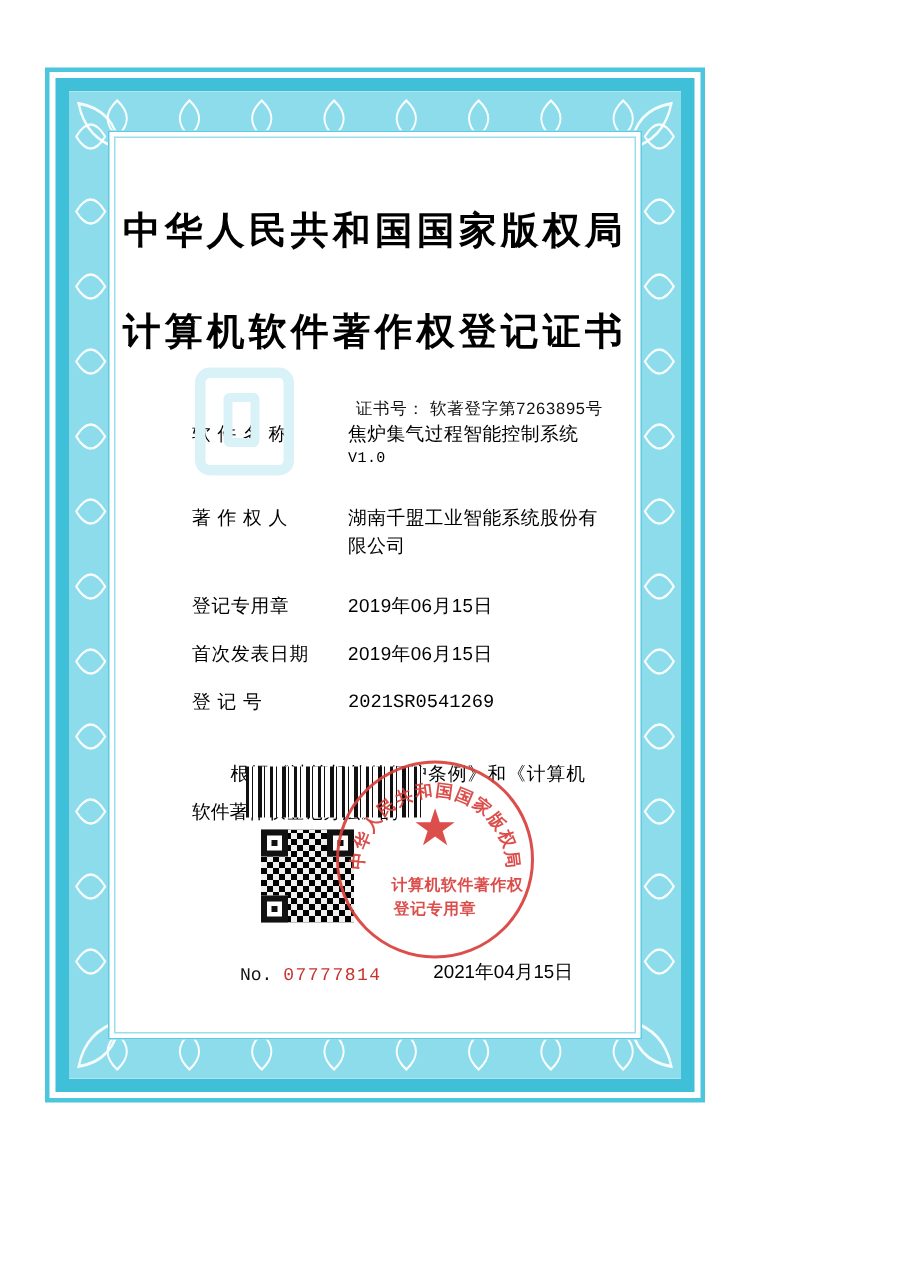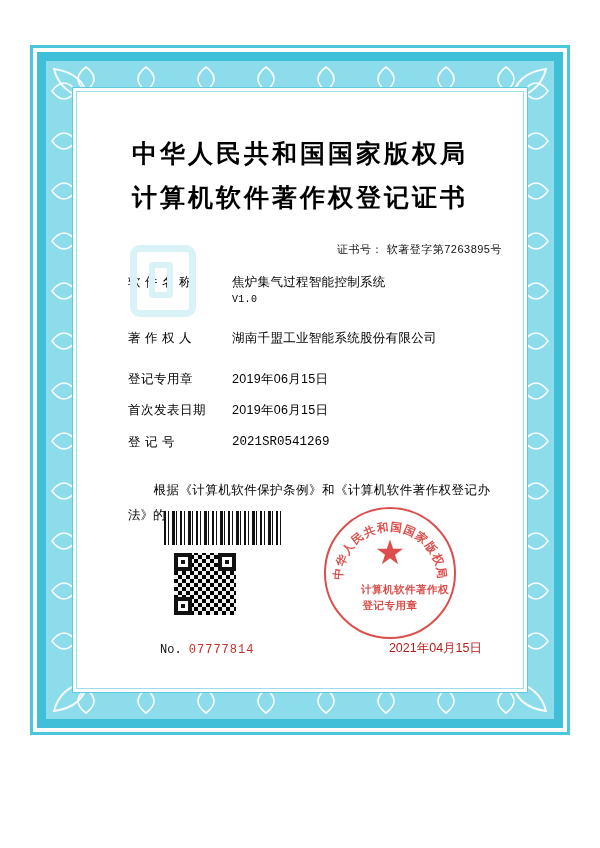--- a/index.html
+++ b/index.html
@@ -12,21 +12,21 @@
     height: 848px;
     font-family: "Liberation Sans", sans-serif;
     position: relative;
     overflow: hidden;
   }
 
   .certificate {
     position: absolute;
     left: 30px;
     top: 45px;
-    width: 540px;
+    width: 440px;
     height: 690px;
     background: #ffffff;
     box-sizing: border-box;
   }
 
   
   .border-outer {
     position: absolute;
     left: 0; top: 0; right: 0; bottom: 0;
     border: 3px solid #4cc6dd;
@@ -113,35 +113,34 @@
     letter-spacing: 3px;
     margin-top: 40px;
     color: #000;
   }
   .title-sub {
     text-align: center;
     font-family: "Liberation Serif", serif;
     font-weight: bold;
     font-size: 25px;
     letter-spacing: 3px;
-    margin-top: 11px;
+    margin-top: 34px;
     color: #000;
   }
 
   .cert-no {
     text-align: right;
     font-size: 11px;
     margin-top: 28px;
     padding-right: 16px;
     color: #111;
     letter-spacing: .5px;
   }
 
   .field-list {
-    margin-top: 16px;
     padding-left: 46px;
     padding-right: 10px;
   }
   .field-row {
     display: flex;
     align-items: flex-start;
     margin-bottom: 13px;
     font-size: 12.5px;
     line-height: 1.5;
   }
@@ -223,21 +222,21 @@
     color: #111;
     font-family: "Liberation Mono", monospace;
   }
   .serial .num { color: #c9322d; letter-spacing: 1px; }
 
   .issue-date {
     position: absolute;
     right: 36px;
     bottom: 14px;
     font-size: 12.5px;
-    color: #b91c1c;
+    color: #000000;
   }
 
   
   .seal {
     position: absolute;
     right: 62px;
     bottom: 32px;
     width: 128px;
     height: 128px;
     border: 2.5px solid #d8403c;

